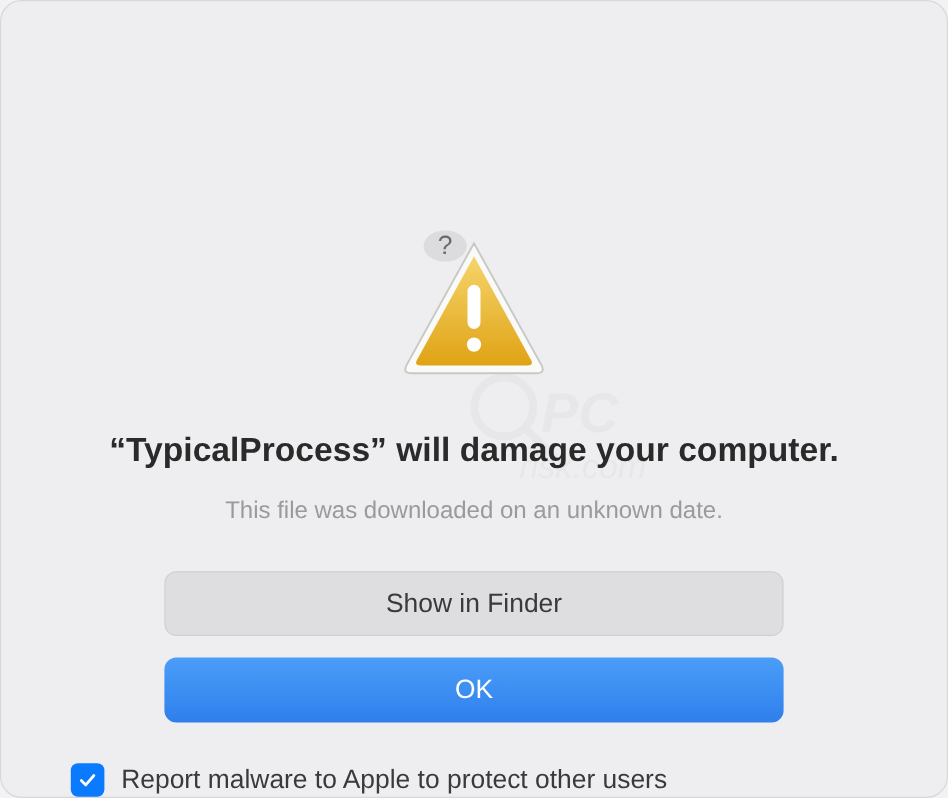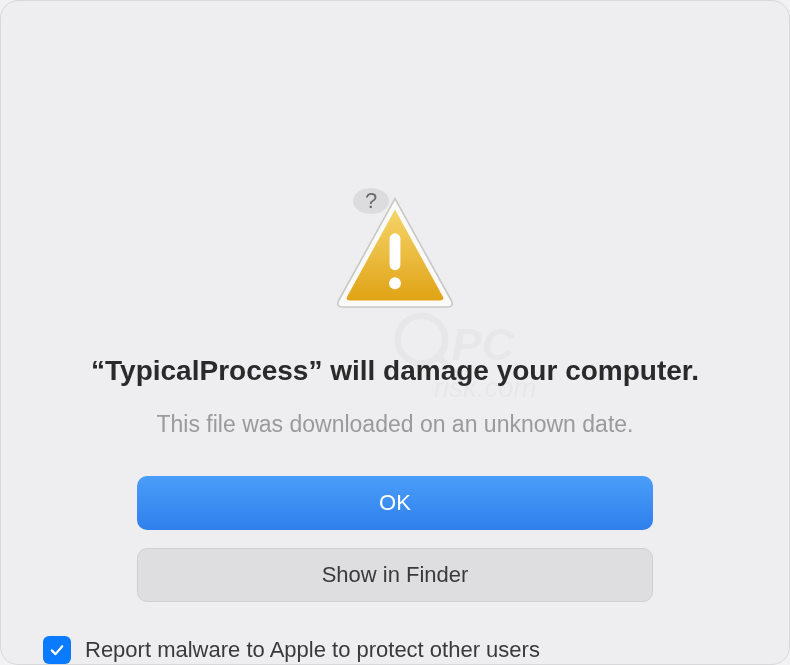--- a/index.html
+++ b/index.html
@@ -56,21 +56,21 @@
     .title {
       font-size: 28px;
       font-weight: 700;
       color: #2a2a2a;
       text-align: center;
       line-height: 1.35;
       padding: 0 60px;
       margin-bottom: 21px;
     }
     .subtitle {
-      font-size: 23px;
+      font-size: 20px;
       color: #9a9a9c;
       text-align: right;
       padding: 0 60px;
       margin-bottom: 38px;
     }
     .button-stack {
       display: flex;
       flex-direction: column;
       gap: 18px;
       width: 516px;
@@ -92,21 +92,21 @@
     .btn-secondary {
       background: #dedee0;
       color: #3a3a3a;
       border: 1px solid #d0d0d2;
     }
     .checkbox-row {
       display: flex;
       align-items: center;
       gap: 14px;
       width: 100%;
-      padding: 0 42px;
+      padding: 0 58px;
     }
     .checkbox {
       width: 28px;
       height: 28px;
       border-radius: 6px;
       background: #0a7aff;
       display: flex;
       align-items: center;
       justify-content: center;
       cursor: pointer;
@@ -168,22 +168,22 @@
       <rect x="55" y="40" width="10" height="34" rx="5" fill="#ffffff"></rect>
       <circle cx="60" cy="86" r="5.5" fill="#ffffff"></circle>
     </svg>
   </div>
 
   <h1 class="title">“TypicalProcess” will damage your computer.</h1>
 
   <p class="subtitle">This file was downloaded on an unknown date.</p>
 
   <div class="button-stack">
+    <button class="btn btn-secondary">Show in Finder</button>
     <button class="btn btn-primary">OK</button>
-    <button class="btn btn-secondary">Show in Finder</button>
   </div>
 
   <div class="checkbox-row">
     <div class="checkbox">
       <svg viewBox="0 0 24 24">
         <path d="M5 12.5 L10 17.5 L19 7" stroke="#ffffff" stroke-width="3" fill="none" stroke-linecap="round" stroke-linejoin="round"></path>
       </svg>
     </div>
     <span class="checkbox-label">Report malware to Apple to protect other users</span>
   </div>

